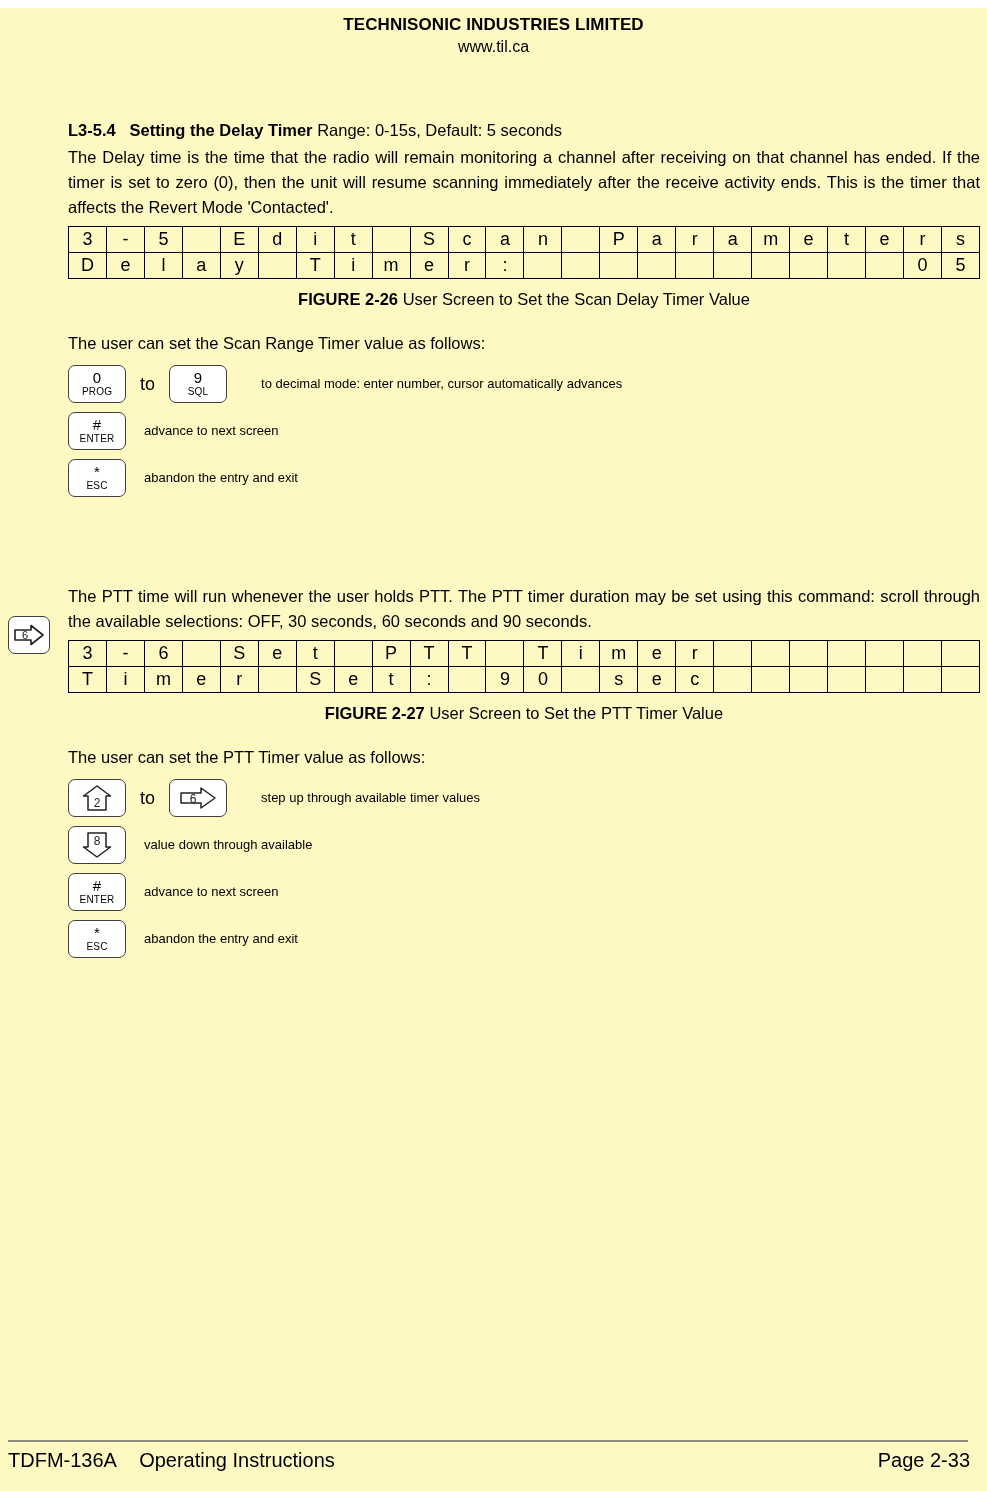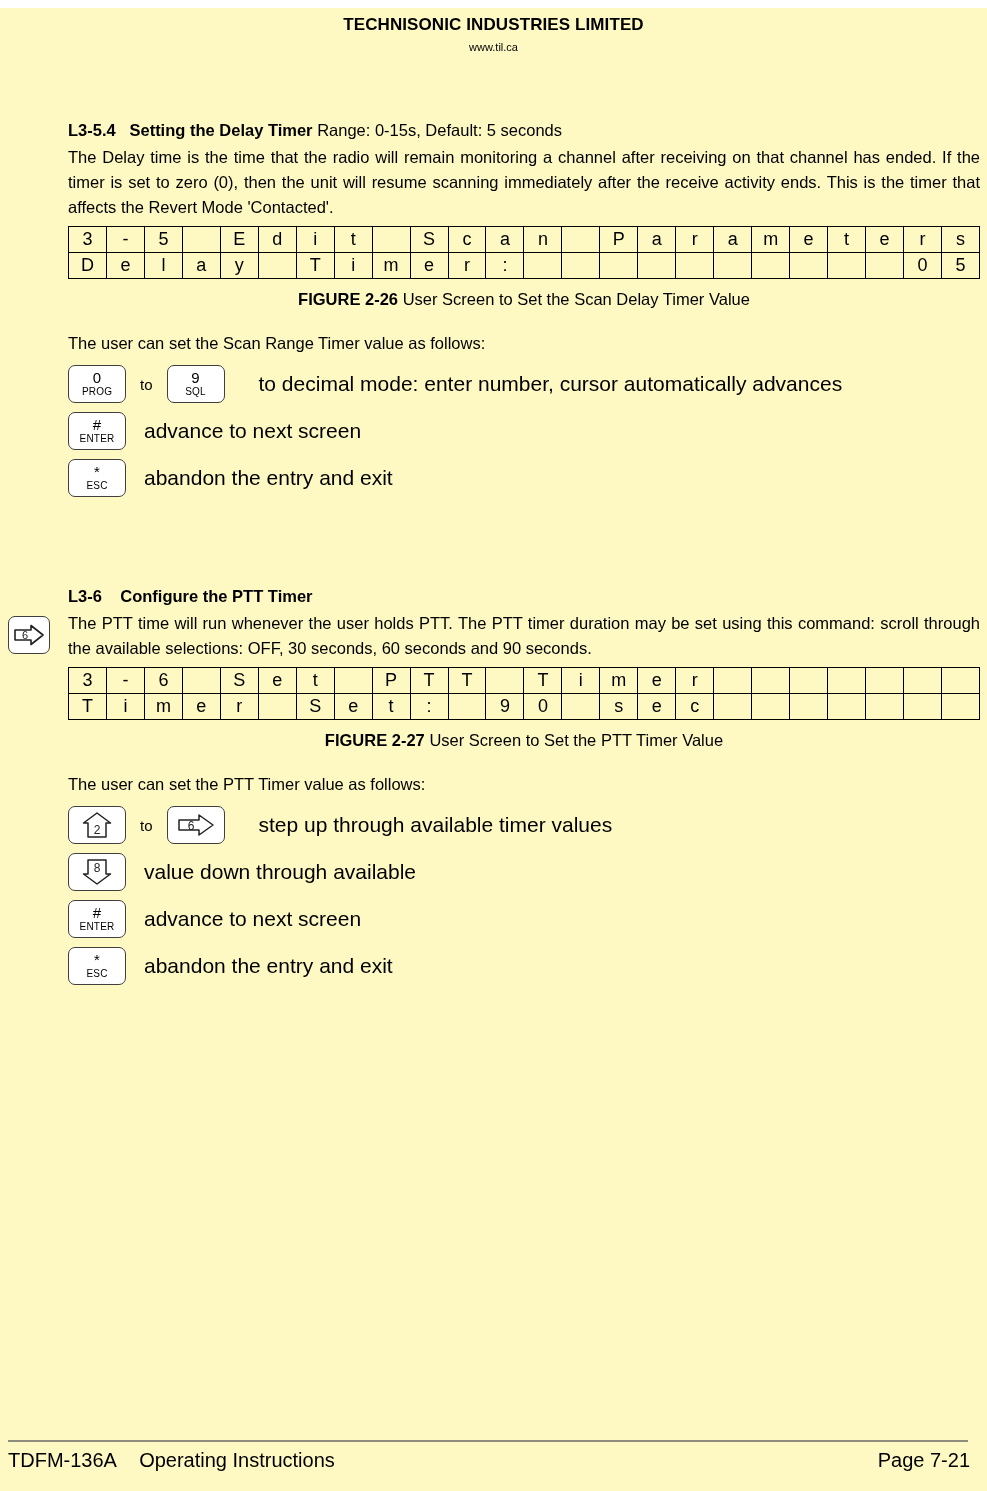--- a/index.html
+++ b/index.html
@@ -29,21 +29,21 @@
     width: 987px;
     text-align: center;
   }
   .doc-header .company {
     font-size: 17px;
     font-weight: bold;
     letter-spacing: 0.1px;
     line-height: 22px;
   }
   .doc-header .website {
-    font-size: 11px;
+    font-size: 16px;
     line-height: 22px;
   }
 
   
   .content {
     position: absolute;
     left: 68px;
     top: 110px;
     width: 912px;
   }
@@ -97,25 +97,25 @@
   }
   .figure-caption .fignum { font-weight: bold; }
 
   
   .keyrow {
     display: flex;
     align-items: center;
     margin: 9px 0 9px 0;
   }
   .keyrow .gap-to {
-    font-size: 15px;
+    font-size: 18px;
     margin: 0 14px 0 14px;
   }
   .keyrow .key-desc {
-    font-size: 21px;
+    font-size: 13px;
     line-height: 24px;
     margin-left: 18px;
   }
   .keyrow .key-desc.wide { margin-left: 34px; }
 
   
   .key {
     position: relative;
     width: 58px;
     height: 38px;
@@ -308,24 +308,20 @@
     <div class="keyrow">
       <div class="key sym">
         <span class="key-num">*</span>
         <span class="key-label">ESC</span>
       </div>
       <span class="key-desc">abandon the entry and exit</span>
     </div>
 
     <div style="height:78px"></div>
 
-    <p class="sec-head">
-      <span class="num">L3-6</span>&nbsp;&nbsp;&nbsp;
-      <span class="title">Configure the PTT Timer</span>
-    </p>
 
     <p class="body-text">The PTT time will run whenever the user holds PTT. The PTT timer duration may be set using this command: scroll through the available selections: OFF, 30 seconds, 60 seconds and 90 seconds.</p>
 
     <table class="screen-table">
       <tbody>
         <tr>
             <td>3</td>
             <td>-</td>
             <td>6</td>
             <td></td>
@@ -433,17 +429,17 @@
       </div>
       <span class="key-desc">abandon the entry and exit</span>
     </div>
 
   </div>
 
   <div class="footer-rule" style="background: rgb(143, 139, 126);"></div>
   <div class="footer">
     <div class="row">
       <span class="left-a"><span>TDFM-136A</span>&nbsp;&nbsp;&nbsp;&nbsp;<span>Operating Instructions</span></span>
-      <span class="page-no">Page 7-21</span>
+      <span class="page-no">Page 2-33</span>
     </div>
   </div>
 
 </div>
 
 </body></html>

